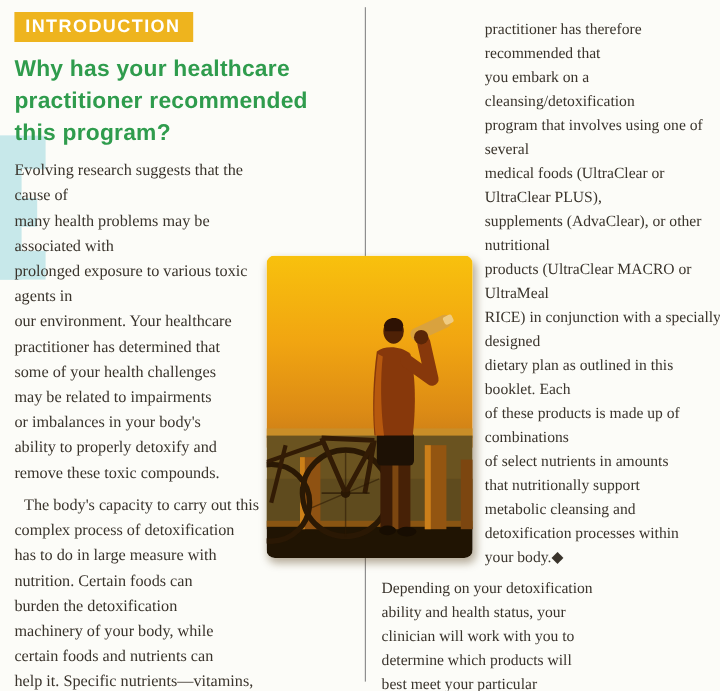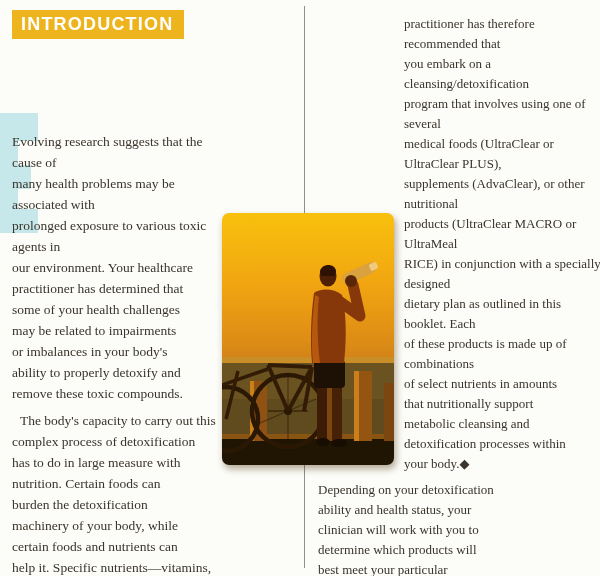--- a/index.html
+++ b/index.html
@@ -8,21 +8,21 @@
     width:600px;height:576px;
     background:#FCFCF8;
     overflow:hidden;
     font-family:"Liberation Serif", serif;
   }
   
   .kicker{
     position:absolute;left:12px;top:10px;
     background:#EEB41E;color:#FFFFFF;
     font-family:"Liberation Sans", sans-serif;
-    font-weight:bold;font-size:18px;letter-spacing:1.2px;
+    font-weight:bold;font-size:15px;letter-spacing:1.2px;
     padding:4px 11px 4px 9px;
   }
   
   .heading{
     position:absolute;left:12px;top:44px;width:272px;
     margin:0;
     font-family:"Liberation Sans", sans-serif;
     font-weight:bold;font-size:19px;line-height:27px;
     letter-spacing:0.2px;
     color:#2F9C4D;
@@ -64,20 +64,21 @@
     <div class="bar stem"></div>
     <div class="bar arm-top"></div>
     <div class="bar arm-mid"></div>
     <div class="bar arm-bot"></div>
   </div>
 
   <div class="divider"></div>
 
   <div class="kicker">INTRODUCTION</div>
 
+  <h1 class="heading">Why has your healthcare practitioner recommended this program?</h1>
 
   <div class="col col-left">
     <div class="spacer-left"></div>
     <p>Evolving research suggests that the cause of
 many health problems may be associated with
 prolonged exposure to various toxic agents in
 our environment. Your healthcare
 practitioner has determined that
 some of your health challenges
 may be related to impairments

